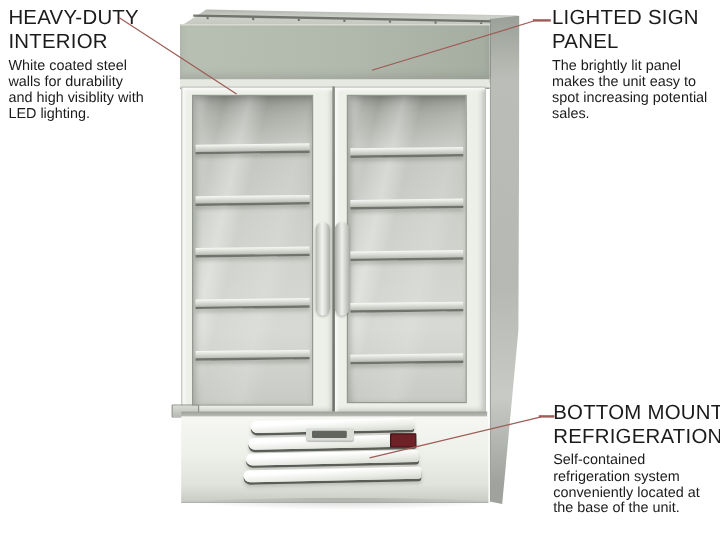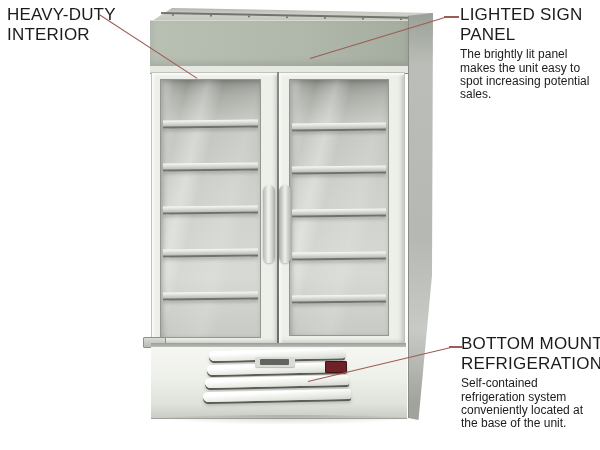--- a/index.html
+++ b/index.html
@@ -201,20 +201,24 @@
 
   <div class="leader" id="leader-1"></div>
   <div class="leader" id="leader-2"></div>
   <div class="leader" id="leader-2-tick"></div>
   <div class="leader" id="leader-3"></div>
   <div class="leader" id="leader-3-tick"></div>
 
   <div class="callout" id="callout-heavy">
     <h2>HEAVY-DUTY
 INTERIOR</h2>
+    <p>White coated steel
+walls for durability
+and high visiblity with
+LED lighting.</p>
   </div>
   <div class="callout" id="callout-sign">
     <h2>LIGHTED SIGN
 PANEL</h2>
     <p>The brightly lit panel
 makes the unit easy to
 spot increasing potential
 sales.</p>
   </div>
   <div class="callout" id="callout-bottom">

